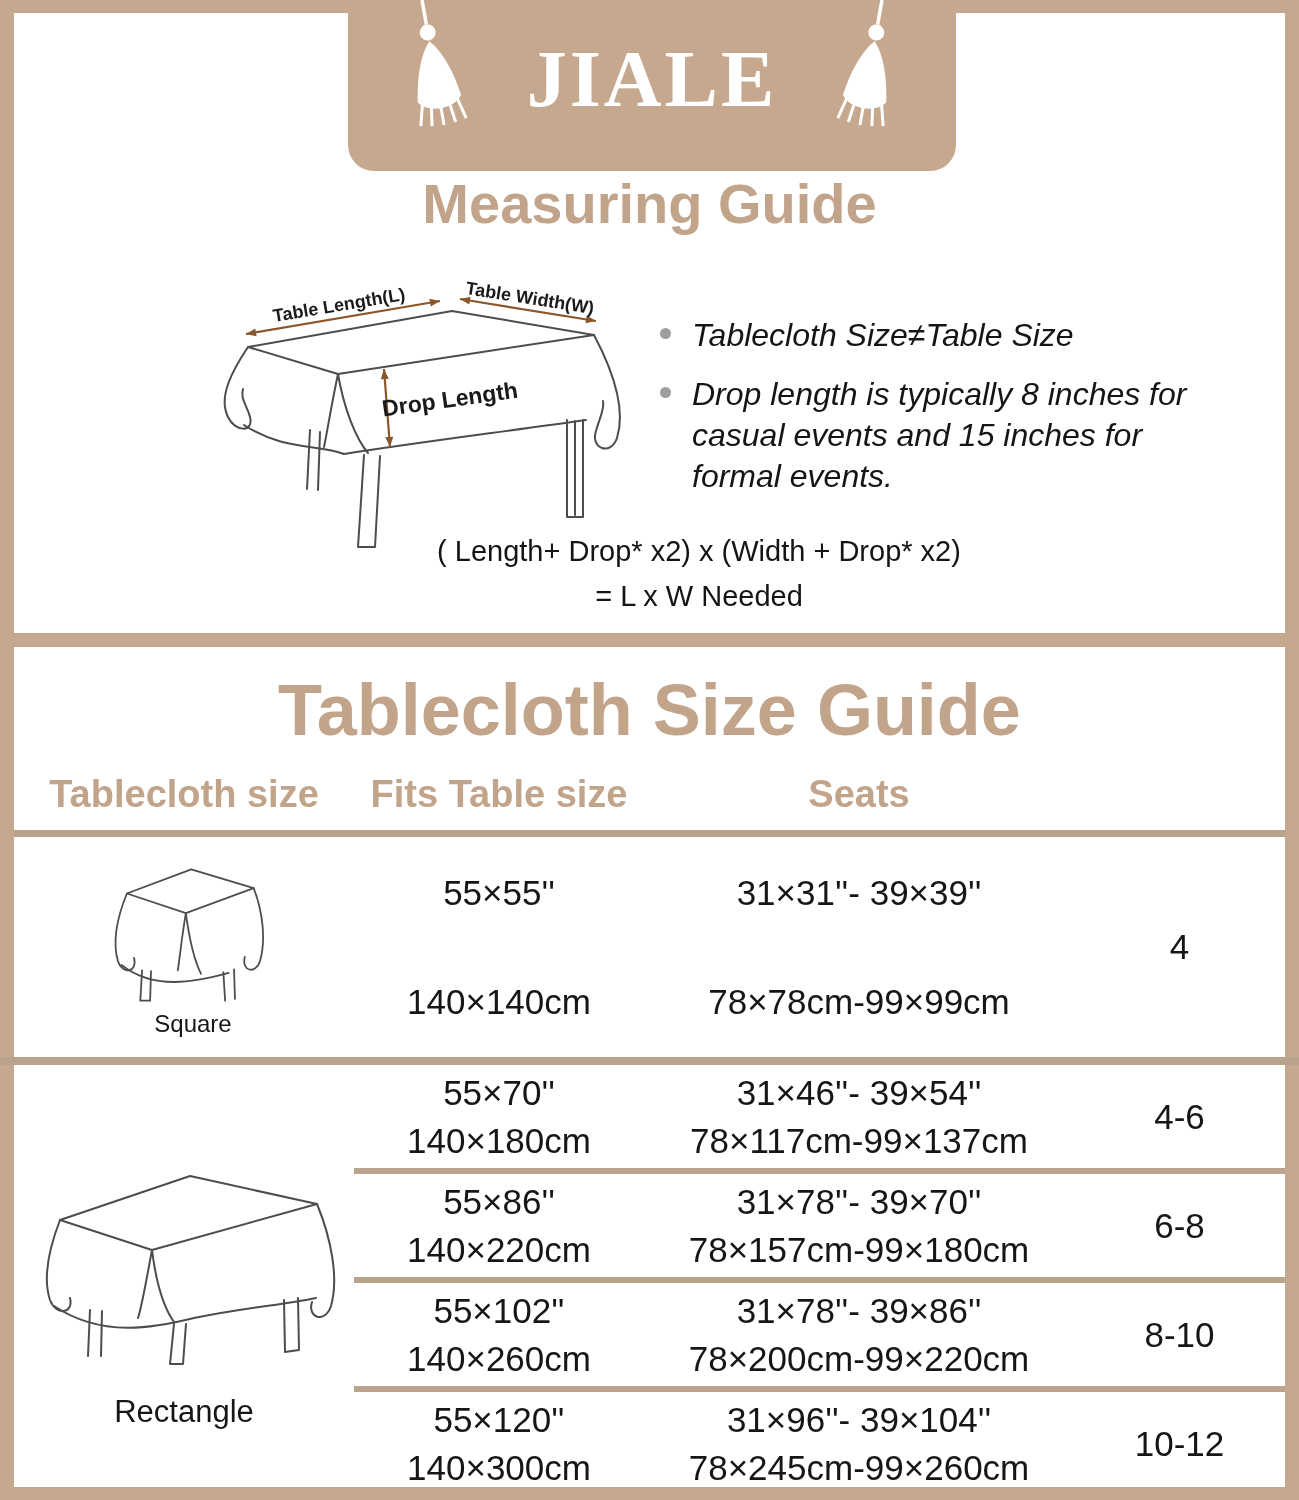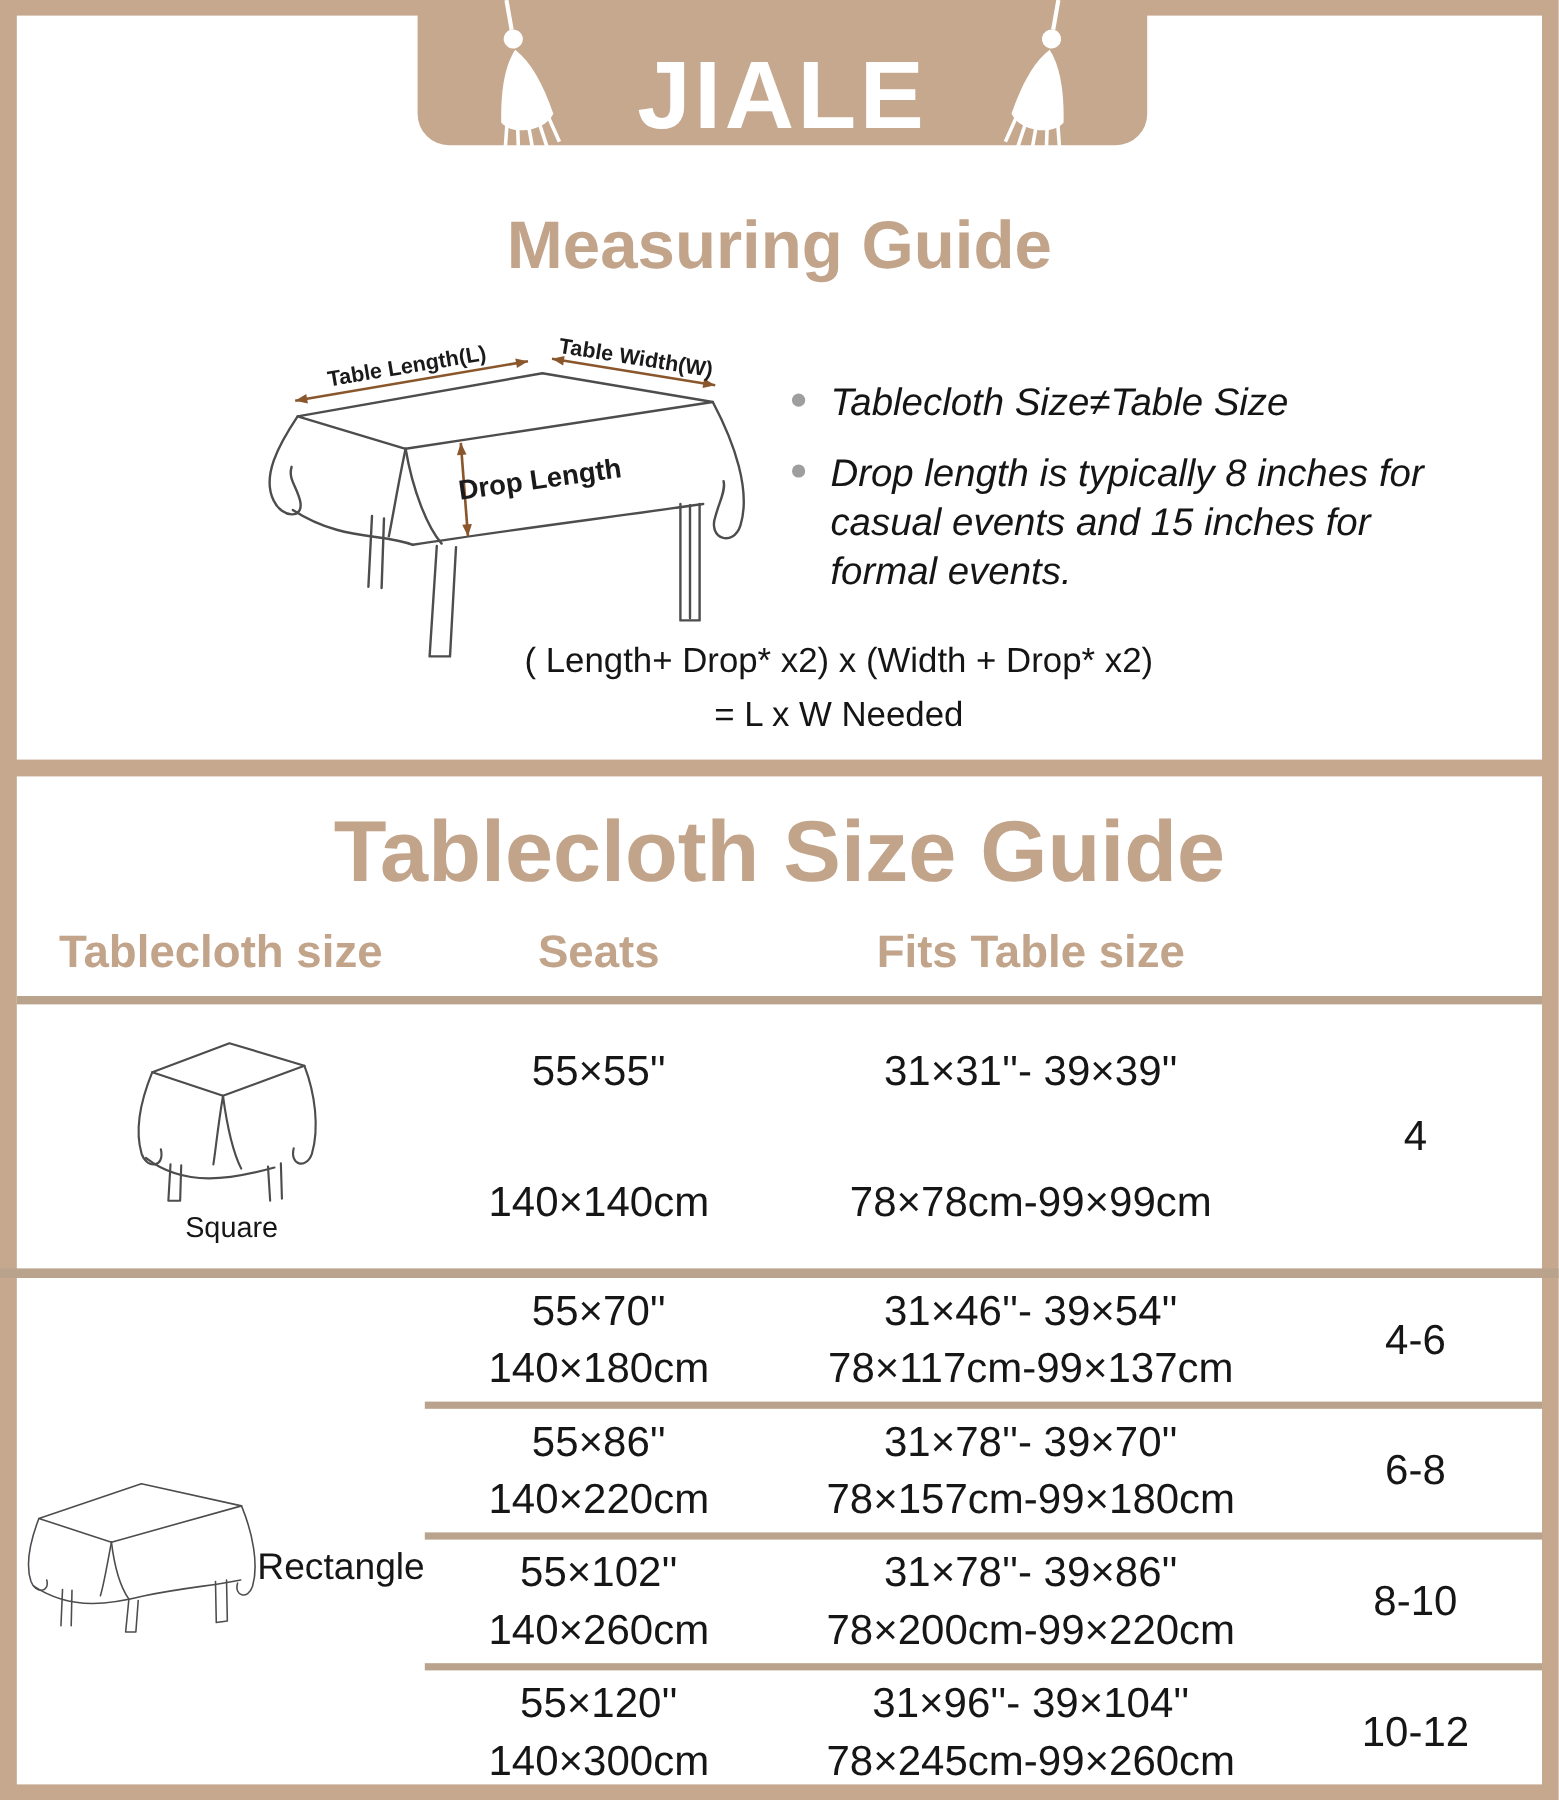--- a/index.html
+++ b/index.html
@@ -3,22 +3,22 @@
 <meta charset="utf-8">
 <style>
   html,body{margin:0;padding:0;}
   body{width:1299px;height:1500px;font-family:"Liberation Sans","DejaVu Sans",sans-serif;}
   .page{position:relative;width:1299px;height:1500px;background:#c5a88e;overflow:hidden;}
   .panel{position:absolute;left:14px;right:14px;background:#ffffff;}
   .panel-measure{top:13px;height:620px;}
   .panel-size{top:647px;bottom:13px;}
 
   
-  .brand-bar{position:absolute;left:348px;top:0;width:608px;height:121px;background:#c5a88e;
-             border-radius:0 0 26px 26px;z-index:5;}
+  .brand-bar{position:absolute;left:348px;top:0;width:608px;height:171px;background:#c5a88e;
+             border-radius:0 0 26px 26px;z-index:5;font-family:Liberation Serif, serif;}
   .brand{position:absolute;top:34px;left:0;width:100%;text-align:center;color:#ffffff;
          font-size:80px;font-weight:bold;letter-spacing:3px;}
   .tassel{position:absolute;top:0;width:64px;height:132px;}
   .tassel-left{left:42px;transform:rotate(-10deg);transform-origin:50% 0;}
   .tassel-right{right:42px;transform:rotate(10deg);transform-origin:50% 0;}
 
   
   .mg-title{position:absolute;top:158px;left:0;width:100%;margin:0;text-align:center;
             font-size:56px;font-weight:bold;color:#c2a48a;}
   .diagram{position:absolute;left:200px;top:264px;}
@@ -38,21 +38,21 @@
   .rule{height:7px;background:#b9a38c;margin-top:14px;}
   .row-square{height:220px;align-items:center;}
   .cell{display:flex;flex-direction:column;align-items:center;justify-content:center;
         text-align:center;color:#161616;}
   .cell .line{font-size:35px;line-height:1.35;}
   .gap-big{gap:62px;}
   .shape-cell .shape-label{font-size:24px;color:#161616;margin-top:4px;margin-left:18px;}
   .thick-divider{height:8px;background:#b9a38c;margin:0 -14px;}
   .rect-section{position:relative;}
   .rect-shape-col{position:absolute;left:0;top:0;bottom:0;width:340px;display:flex;
-        flex-direction:row;align-items:center;justify-content:center;padding-top:26px;}
+        flex-direction:column;align-items:center;justify-content:center;padding-top:26px;}
   .rect-shape-col .shape-label{font-size:31px;color:#161616;margin-top:26px;}
   .rect-rows{margin-left:340px;}
   .grid3{display:grid;grid-template-columns:290px 430px 1fr;align-items:center;}
   .rect-row{height:103px;}
   .row-divider{height:6px;background:#b9a38c;}
   .seats{font-size:35px;}
   svg text{font-family:"Liberation Sans","DejaVu Sans",sans-serif;}
 </style>
 </head>
 <body>
@@ -122,22 +122,22 @@
         <path d="M15,100 L9,124 M23,105 L20,126 M32,107 L32,127 M41,105 L44,126 M49,100 L55,124" stroke-width="3" fill="none"></path>
       </g>
     </svg>
   </header>
 
   <section class="panel panel-size">
     <h2 class="sg-title">Tablecloth Size Guide</h2>
 
     <div class="grid4 cols-header">
       <div class="col">Tablecloth size</div>
+      <div class="col">Fits Table size</div>
       <div class="col">Seats</div>
-      <div class="col">Fits Table size</div>
     </div>
     <div class="rule"></div>
 
     <div class="grid4 row-square">
       <div class="cell shape-cell">
         <svg width="205" height="150" viewBox="0 0 205 168">
           <g stroke="#4d4d4d" stroke-width="2" fill="none" stroke-linecap="round" stroke-linejoin="round">
             <path d="M38,42 L110,15 L180,36 L104,64 Z" fill="#ffffff"></path>
             <path d="M38,42 C29,64 21,94 28,118 C33,133 50,131 46,114"></path>
             <path d="M32,122 C68,150 112,142 152,131"></path>

